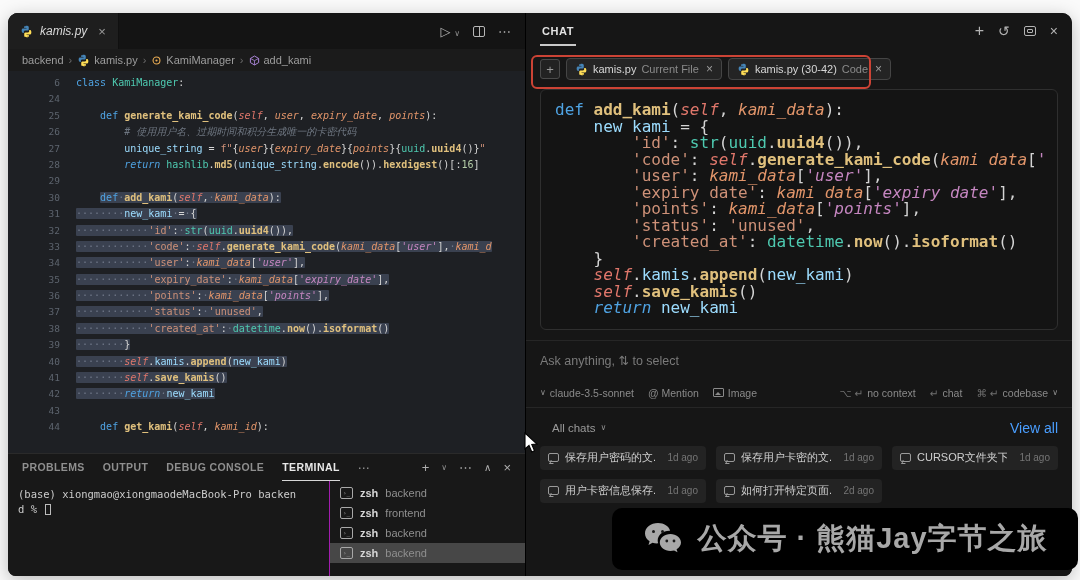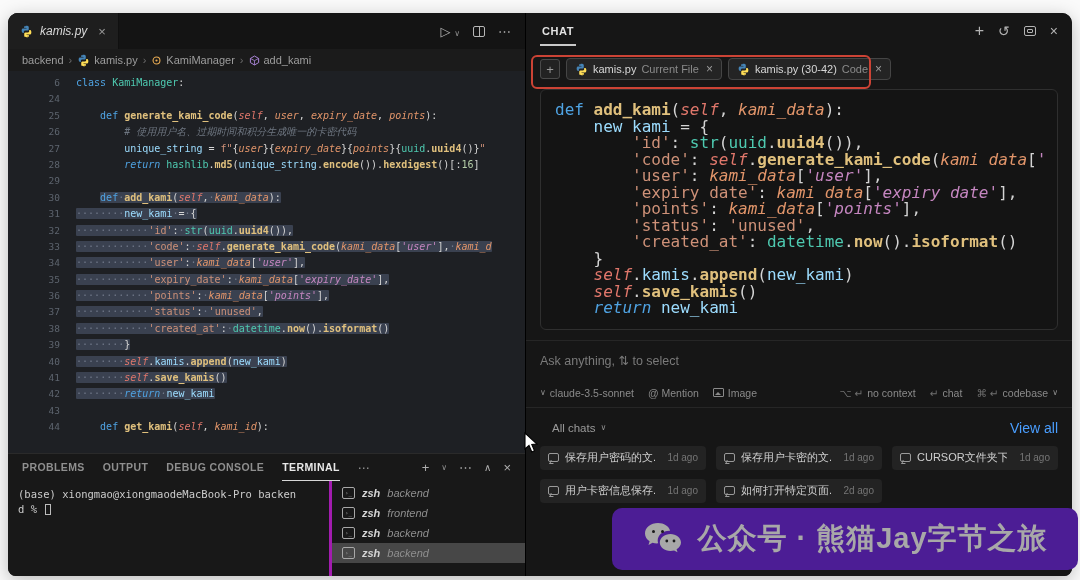--- a/index.html
+++ b/index.html
@@ -49,21 +49,21 @@
   .panel { height:123px; flex:none; background:#181818; border-top:1px solid #2a2a2a; display:flex; flex-direction:column; }
   .panel-tabs { height:27px; display:flex; align-items:center; padding:0 14px; gap:18px; flex:none; }
   .ptab { font-size:10.5px; font-weight:bold; letter-spacing:.4px; color:#8f8f8f; line-height:25px; }
   .ptab.active { color:#e8e8e8; border-bottom:1px solid #d7d7d7; }
   .panel-more { color:#9a9a9a; font-size:12px; }
   .panel-actions { margin-left:auto; display:flex; align-items:center; gap:12px; color:#b0b0b0; font-size:13px; }
   .panel-body { flex:1; display:flex; overflow:hidden; }
   .term-out { flex:1; padding:6px 10px; font-family:"DejaVu Sans Mono", monospace; font-size:10.5px;
     color:#cccccc; line-height:15px; white-space:pre-wrap; }
   .tcur { display:inline-block; width:6px; height:11px; border:1px solid #bcbcbc; vertical-align:-2px; margin-left:2px; }
-  .term-list { width:196px; flex:none; border-left:3px solid #a21caf; padding-top:2px;font-style:italic; }
+  .term-list { width:196px; flex:none; border-left:1px solid #a21caf; padding-top:2px; }
   .term-row { height:20px; display:flex; align-items:center; gap:7px; padding:0 10px; font-size:11px; color:#bdbdbd; }
   .term-row.active { background:#474747; }
   .term-ic { width:13px; height:12px; border:1px solid #a8a8a8; border-radius:2px; flex:none;
     font-size:6px; line-height:10px; text-align:center; color:#a8a8a8; font-family:"DejaVu Sans Mono", monospace; }
   .term-shell { font-weight:bold; color:#d6d6d6; }
   .term-name { color:#8f8f8f; }
 
   
   .chat-pane { flex:1; background:#161616; display:flex; flex-direction:column; position:relative; overflow:hidden; }
   .chat-header { height:36px; display:flex; align-items:center; padding:0 14px; flex:none; }
@@ -103,21 +103,21 @@
   .history-title { color:#9a9a9a; font-size:11.5px; display:flex; gap:5px; align-items:center;margin-left:12px; }
   .view-all { margin-left:auto; color:#4a9eff; font-size:14px; }
   .history-grid { display:grid; grid-template-columns:repeat(3,1fr); gap:9px 10px; }
   .chat-card { display:flex; align-items:center; gap:6px; background:#232323; border-radius:4px; height:24px; padding:0 8px; overflow:hidden; }
   .bubble-ic { width:11px; height:9px; border:1px solid #9a9a9a; border-radius:2px; flex:none; position:relative; }
   .bubble-ic::after { content:""; position:absolute; left:1px; bottom:-3px; width:3px; height:3px; border-left:1px solid #9a9a9a; border-bottom:1px solid #9a9a9a; transform:skewX(-20deg); }
   .card-title { font-size:11px; color:#cfcfcf; white-space:nowrap; overflow:hidden; }
   .card-time { margin-left:auto; font-size:10px; color:#757575; white-space:nowrap; padding-left:6px; }
 
   
-  .watermark { position:absolute; left:612px; top:508px; width:466px; height:62px; background:#4c1d95;
+  .watermark { position:absolute; left:612px; top:508px; width:466px; height:62px; background:#000000;
     border-radius:10px; display:flex; align-items:center; justify-content:center; gap:13px; z-index:20; }
   .watermark-text { color:#a8a8a8; font-size:29px; font-weight:600; letter-spacing:1px; }
   .mouse-cursor { position:absolute; left:523px; top:432px; z-index:30; }
   svg.inline-ic { display:block; }
 </style>
 </head>
 <body>
 
 <div class="canvas">
   <div class="window">

